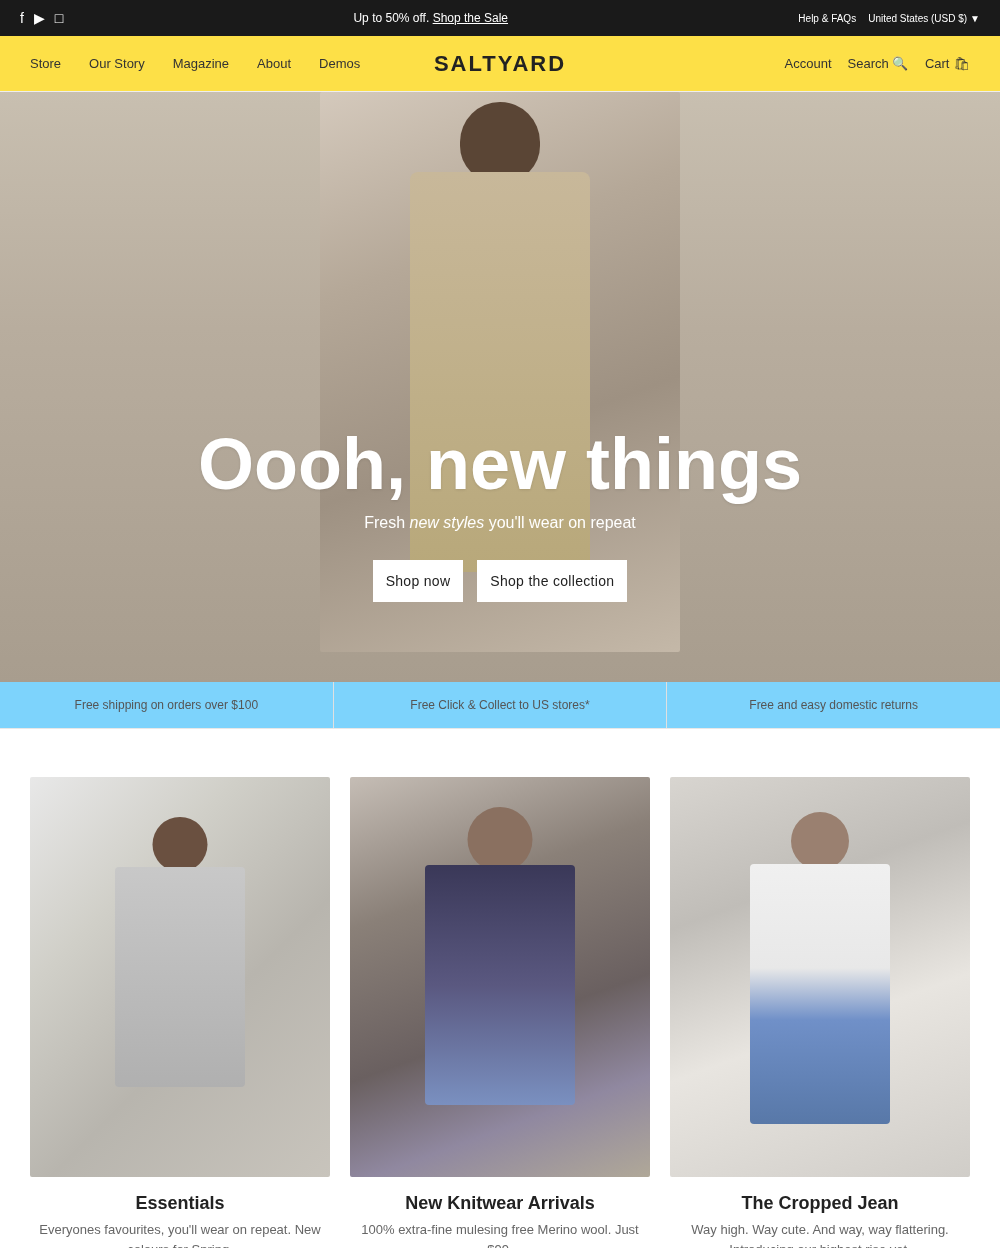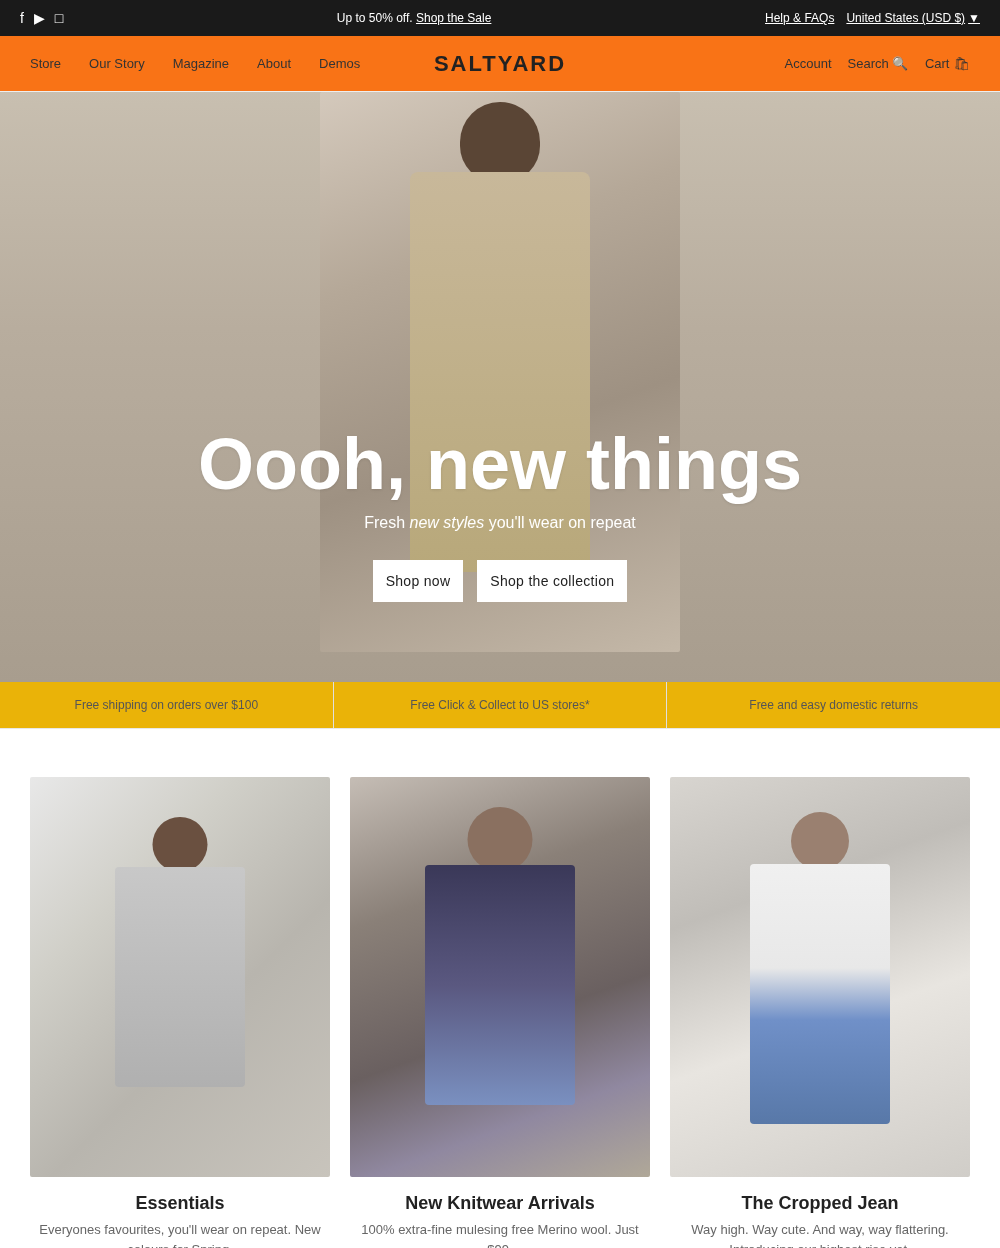--- a/index.html
+++ b/index.html
@@ -13,33 +13,33 @@
       align-items: center;
       justify-content: space-between;
       padding: 0 20px;
       height: 36px;
       font-size: 12px;
     }
     .top-bar-social { display: flex; gap: 10px; align-items: center; }
     .top-bar-social span { cursor: pointer; font-size: 14px; }
     .top-bar-center { flex: 1; text-align: center; }
     .top-bar-center a { color: #fff; text-decoration: underline; cursor: pointer; }
-    .top-bar-right { display: flex; gap: 12px; align-items: center; font-size: 12px; text-decoration: underline; }
+    .top-bar-right { display: flex; gap: 12px; align-items: center; font-size: 10px; }
     .top-bar-right span { cursor: pointer; }
     .top-bar-right .region { display: flex; align-items: flex-start; gap: 3px; }
 
     
     .nav {
       display: flex;
       align-items: center;
       justify-content: space-between;
       padding: 0 30px;
       height: 56px;
       border-bottom: 1px solid #eee;
-      background: #f97316;
+      background: #fde047;
       text-align: right;
     }
     .nav-left { display: flex; gap: 28px; align-items: center; }
     .nav-left a { font-size: 13px; color: #333; text-decoration: none; cursor: pointer; }
     .nav-logo { font-size: 22px; font-weight: 700; letter-spacing: 2px; color: #222; position: absolute; left: 50%; transform: translateX(-50%); }
     .nav-right { display: flex; gap: 16px; align-items: center; font-size: 13px; color: #333; }
     .nav-right span { cursor: pointer; display: flex; align-items: center; gap: 4px; }
 
     
     .hero {
@@ -124,21 +124,21 @@
       padding: 12px 12px;
       font-size: 14px;
       cursor: pointer;
       letter-spacing: 0.3px;
     }
 
     
     .info-bar {
       display: flex;
       border-bottom: 1px solid #e8e8e8;
-      background: #eab308;
+      background: #7dd3fc;
     }
     .info-bar-item {
       flex: 1;
       text-align: center;
       padding: 16px 10px;
       font-size: 12px;
       color: #555;
       border-right: 1px solid #e0e0e0;
     }
     .info-bar-item:last-child { border-right: none; }

